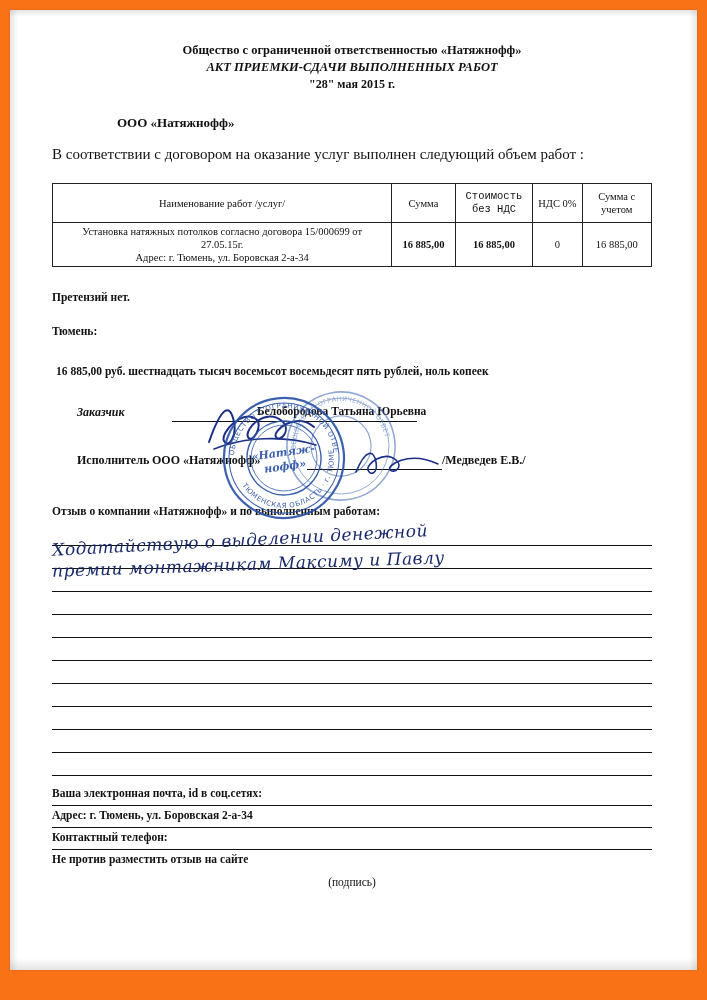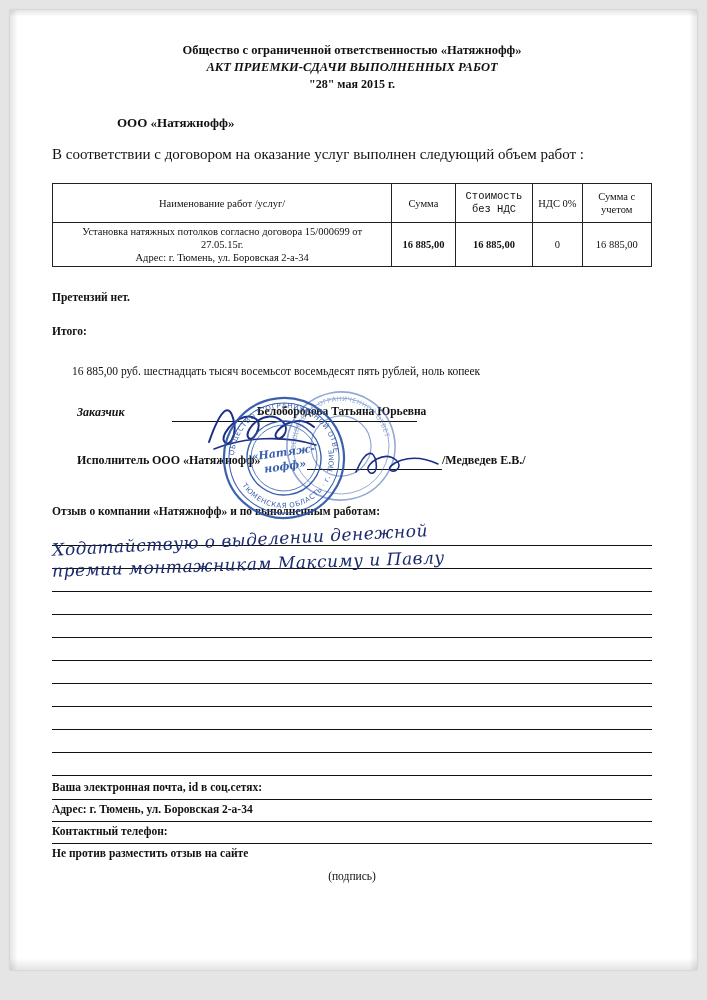--- a/index.html
+++ b/index.html
@@ -7,21 +7,21 @@
     padding: 0;
     background: #ffffff;
   }
   body {
     font-family: "Liberation Serif", serif;
   }
   .page {
     position: relative;
     width: 707px;
     height: 1000px;
-    background: #e5e5e5;
+    background: #f97316;
     overflow: hidden;
   }
   .scan {
     position: absolute;
     left: 10px;
     top: 10px;
     width: 687px;
     height: 960px;
     background: #ffffff;
     box-shadow: 0 0 2px rgba(0,0,0,0.18);
@@ -125,22 +125,22 @@
     font-weight: bold;
     font-size: 11.5px;
   }
   .total-label {
     margin-top: 22px;
     font-weight: bold;
     font-size: 11.5px;
   }
   .amount-words {
     margin-top: 28px;
-    margin-left: 20px;
-    font-weight: normal;
+    margin-left: 4px;
+    font-weight: bold;
     font-size: 11.5px;
   }
   .sig-row {
     margin-top: 28px;
     font-size: 12px;
     position: relative;
     height: 20px;
     margin-left: 25px;
   }
   .sig-row .lbl {
@@ -180,21 +180,21 @@
     font-size: 11.5px;
   }
   .lines {
     margin-top: 6px;
   }
   .lines .ln {
     border-bottom: 1px solid #111;
     height: 22px;
   }
   .footer-rows {
-    margin-top: 2px;
+    margin-top: 8px;
   }
   .footer-rows .fr {
     border-bottom: 1px solid #111;
     height: 22px;
     font-weight: bold;
     font-size: 11.5px;
     padding-top: 3px;
     box-sizing: border-box;
   }
   .footer-rows .fr.last {
@@ -297,21 +297,21 @@
           </td>
           <td class="num">16 885,00</td>
           <td class="num">16 885,00</td>
           <td class="num plain">0</td>
           <td class="num plain">16 885,00</td>
         </tr>
       </tbody>
     </table>
 
     <div class="claims">Претензий нет.</div>
-    <div class="total-label">Итого:</div>
+    <div class="total-label">Тюмень:</div>
     <div class="amount-words">16 885,00 руб. шестнадцать тысяч восемьсот восемьдесят пять рублей, ноль копеек</div>
 
     <div class="sig-row">
       <span class="lbl">Заказчик</span>
       <span class="sig-line" style="left:95px; top:16px; width:245px;"></span>
       <span class="who">Белобородова Татьяна Юрьевна</span>
     </div>
 
     <div class="sig-row">
       <span class="lbl plain">Исполнитель</span>

